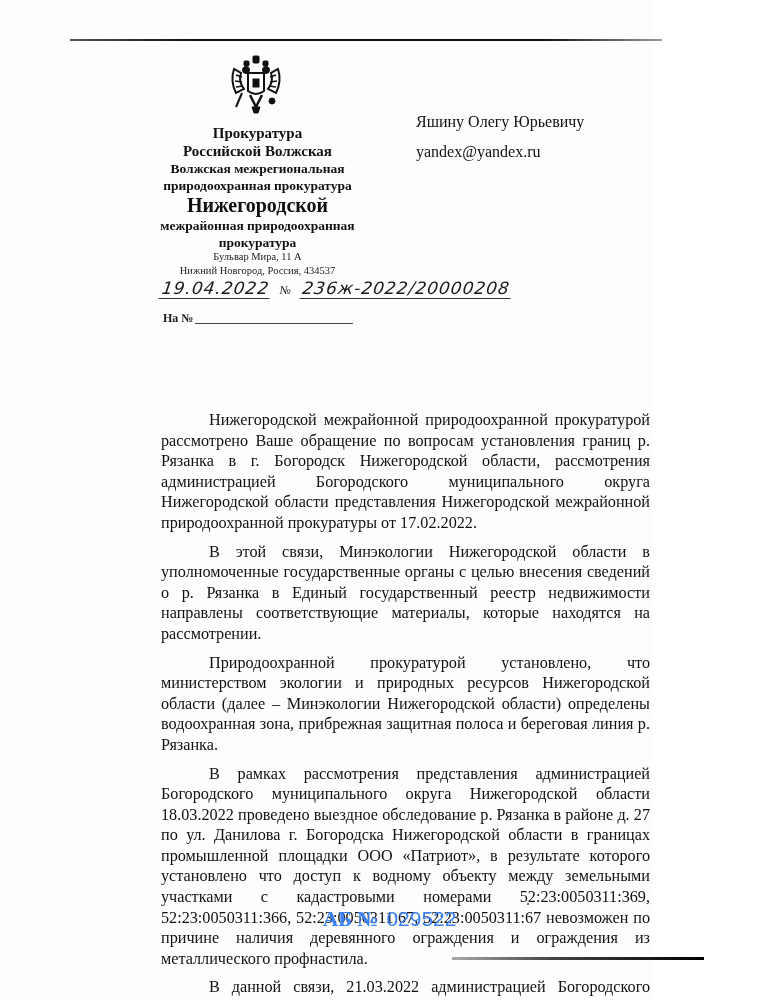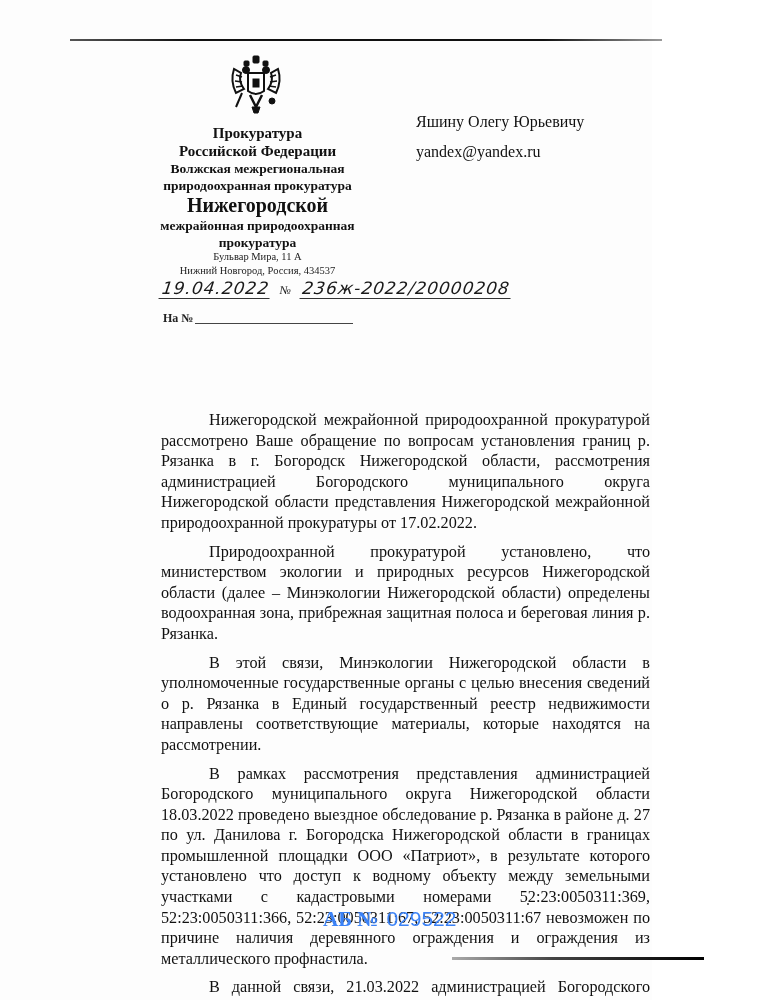--- a/index.html
+++ b/index.html
@@ -55,21 +55,21 @@
         <path d="M22 40 L28 52 L34 40" fill="none" stroke-width="2.5"></path>
         <path d="M14 38 L8 52" stroke-width="2"></path>
         <circle cx="44" cy="46" r="3"></circle>
         <path d="M24 52 L32 52 L30 58 L26 58 Z"></path>
       </g>
     </svg>
   </div>
 
   <div class="header-block">
     <div class="l1">Прокуратура</div>
-    <div class="l2">Российской Федерации</div>
+    <div class="l2">Российской Волжская</div>
     <div class="l3">Волжская межрегиональная</div>
     <div class="l4">природоохранная прокуратура</div>
     <div class="l5">Нижегородской</div>
     <div class="l6">межрайонная природоохранная</div>
     <div class="l7">прокуратура</div>
   </div>
 
   <div class="address">
     <div>Бульвар Мира, 11 А</div>
     <div>Нижний Новгород, Россия, 434537</div>
@@ -84,22 +84,22 @@
   <div class="na-no">На №</div>
   <div class="na-line"></div>
 
   <div class="recipient">
     <div>Яшину Олегу Юрьевичу</div>
     <div>yandex@yandex.ru</div>
   </div>
 
   <div class="body-text">
     <p>Нижегородской межрайонной природоохранной прокуратурой рассмотрено Ваше обращение по вопросам установления границ р. Рязанка в г. Богородск Нижегородской области, рассмотрения администрацией Богородского муниципального округа Нижегородской области представления Нижегородской межрайонной природоохранной прокуратуры от 17.02.2022.</p>
+    <p>В этой связи, Минэкологии Нижегородской области в уполномоченные государственные органы с целью внесения сведений о р. Рязанка в Единый государственный реестр недвижимости направлены соответствующие материалы, которые находятся на рассмотрении.</p>
     <p>Природоохранной прокуратурой установлено, что министерством экологии и природных ресурсов Нижегородской области (далее – Минэкологии Нижегородской области) определены водоохранная зона, прибрежная защитная полоса и береговая линия р. Рязанка.</p>
-    <p>В этой связи, Минэкологии Нижегородской области в уполномоченные государственные органы с целью внесения сведений о р. Рязанка в Единый государственный реестр недвижимости направлены соответствующие материалы, которые находятся на рассмотрении.</p>
     <p>В рамках рассмотрения представления администрацией Богородского муниципального округа Нижегородской области 18.03.2022 проведено выездное обследование р. Рязанка в районе д. 27 по ул. Данилова г. Богородска Нижегородской области в границах промышленной площадки ООО «Патриот», в результате которого установлено что доступ к водному объекту между земельными участками с кадастровыми номерами 52:23:0050311:369, 52:23:0050311:366, 52:23:0050311:67, 52:23:0050311:67 невозможен по причине наличия деревянного ограждения и ограждения из металлического профнастила.</p>
     <p>В данной связи, 21.03.2022 администрацией Богородского муниципального округа Нижегородской области к ООО «Патриот» в Арбитражный суд Нижегородской области направлено исковое заявление об обязании демонтировать ограждения в целях обеспечения беспрепятственного доступа граждан к водному объекту общего пользования</p>
   </div>
 
   <div class="dot" style="left:527px; top:903px;"></div>
 
   <div class="serial">
     <span class="pref">АБ №</span><span>029522</span>
   </div>
 

